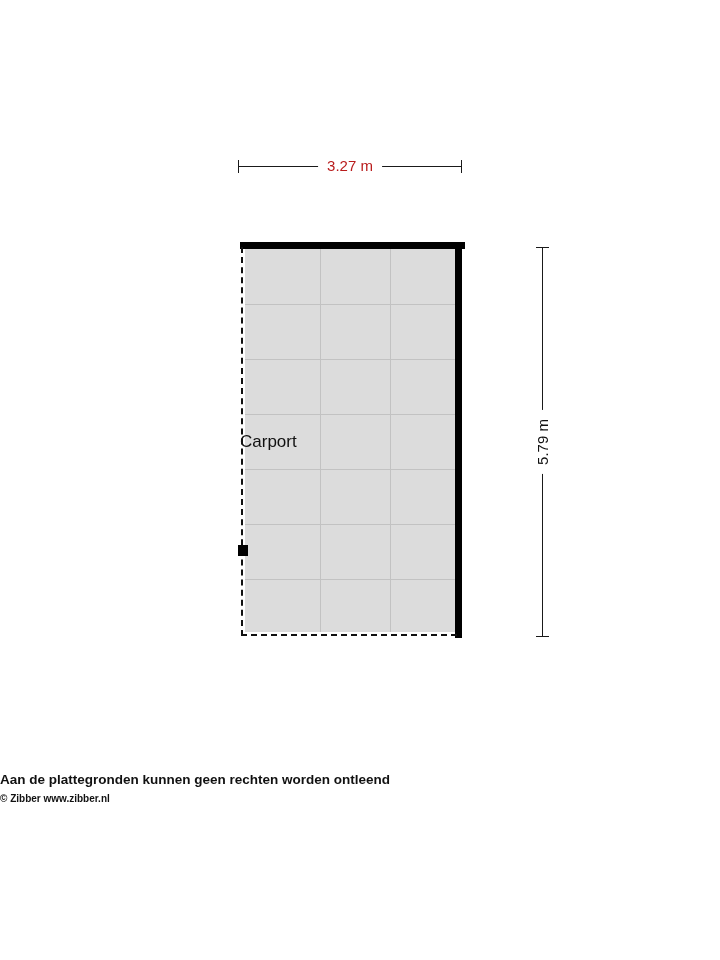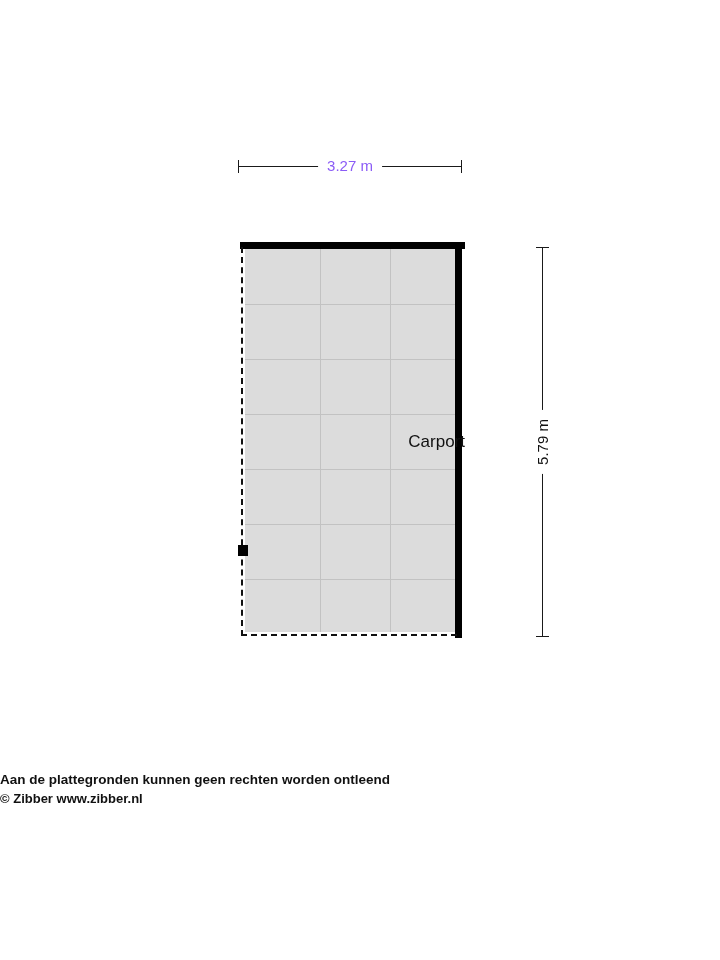--- a/index.html
+++ b/index.html
@@ -52,21 +52,21 @@
   .dim-top .tick-r { left: 223px; }
   .dim-top .label {
     position: absolute;
     left: 50%;
     top: 0;
     transform: translateX(-50%);
     background: #ffffff;
     padding: 0 9px;
     font-size: 15px;
     line-height: 22px;
-    color: #8b5cf6;
+    color: #b91c1c;
     white-space: nowrap;
   }
 
   
   .dim-right {
     position: absolute;
     left: 530px;
     top: 247px;
     width: 26px;
     height: 390px;
@@ -178,42 +178,42 @@
     width: 10px;
     height: 11px;
     background: #000000;
   }
 
   .room-label {
     position: absolute;
     left: 0;
     top: 190px;
     width: 225px;
-    text-align: right;
+    text-align: left;
     font-size: 17px;
     line-height: 20px;
     color: #111111;
   }
 
   
   .footer {
     position: absolute;
     left: 0;
     top: 770px;
     width: 720px;
     text-align: left;
   }
   .footer .line1 {
     font-size: 13.5px;
     font-weight: bold;
     line-height: 19px;
     color: #111111;
   }
   .footer .line2 {
-    font-size: 13px;
+    font-size: 10px;
     font-weight: bold;
     line-height: 19px;
     color: #111111;
   }
 </style>
 </head>
 <body>
 
 <div id="floorplan">
 

